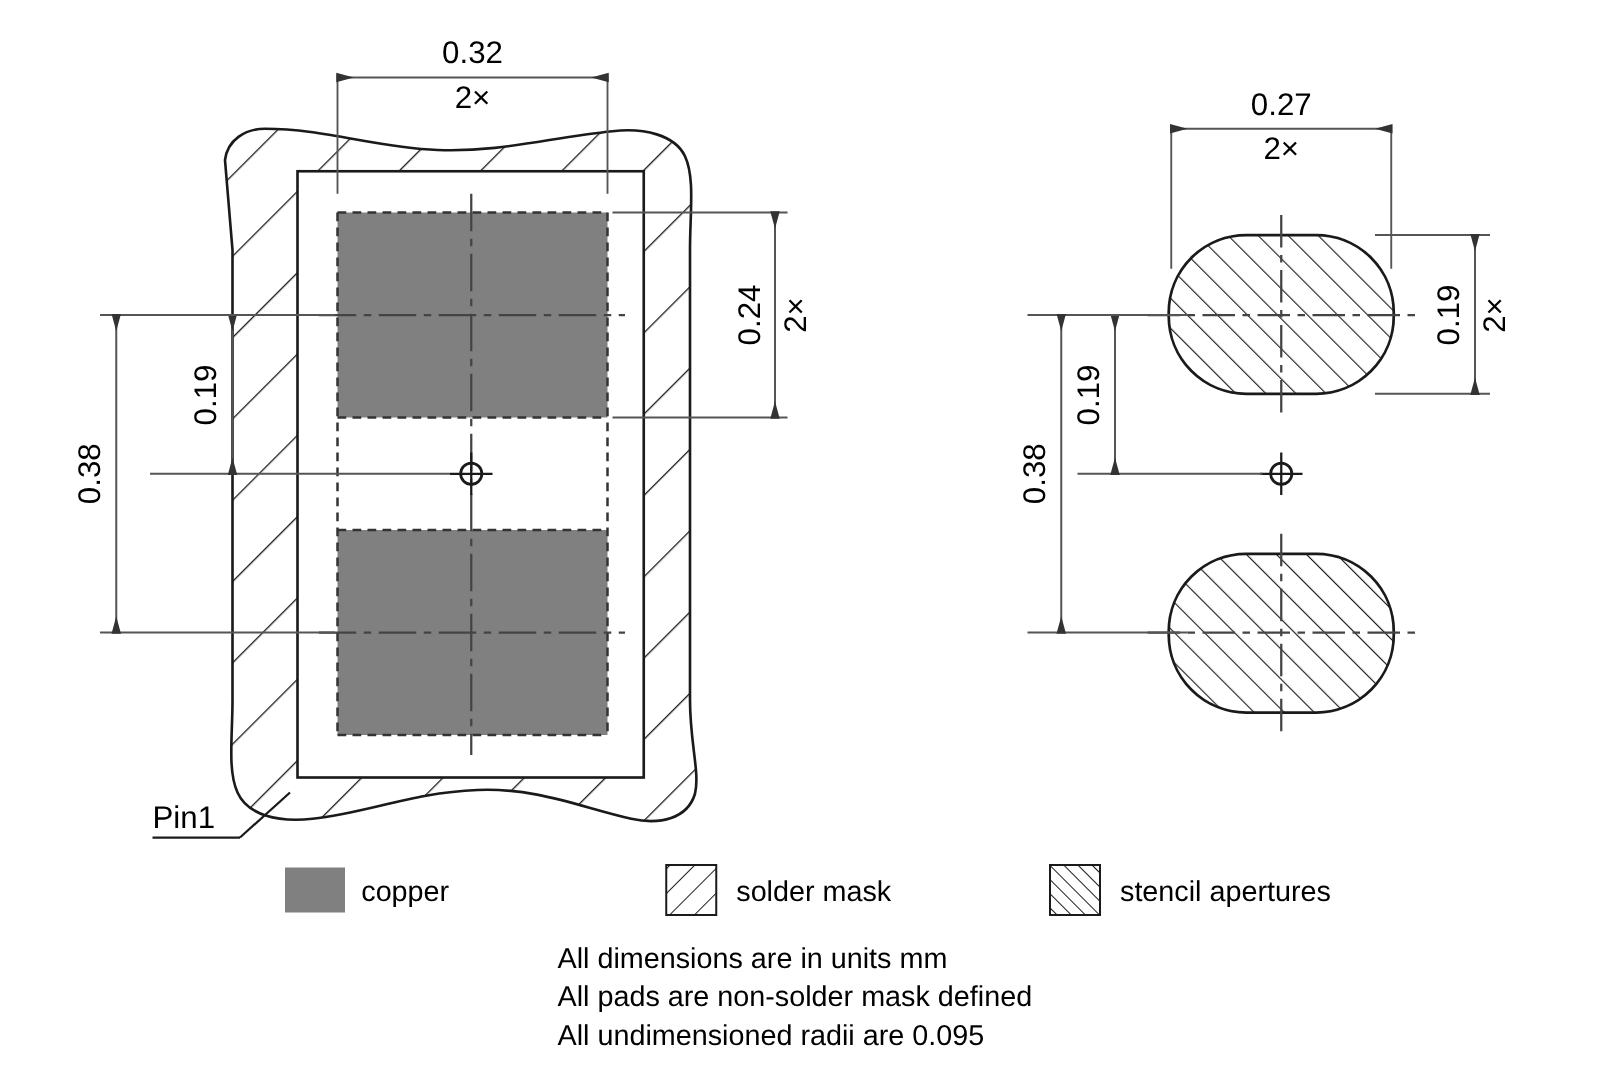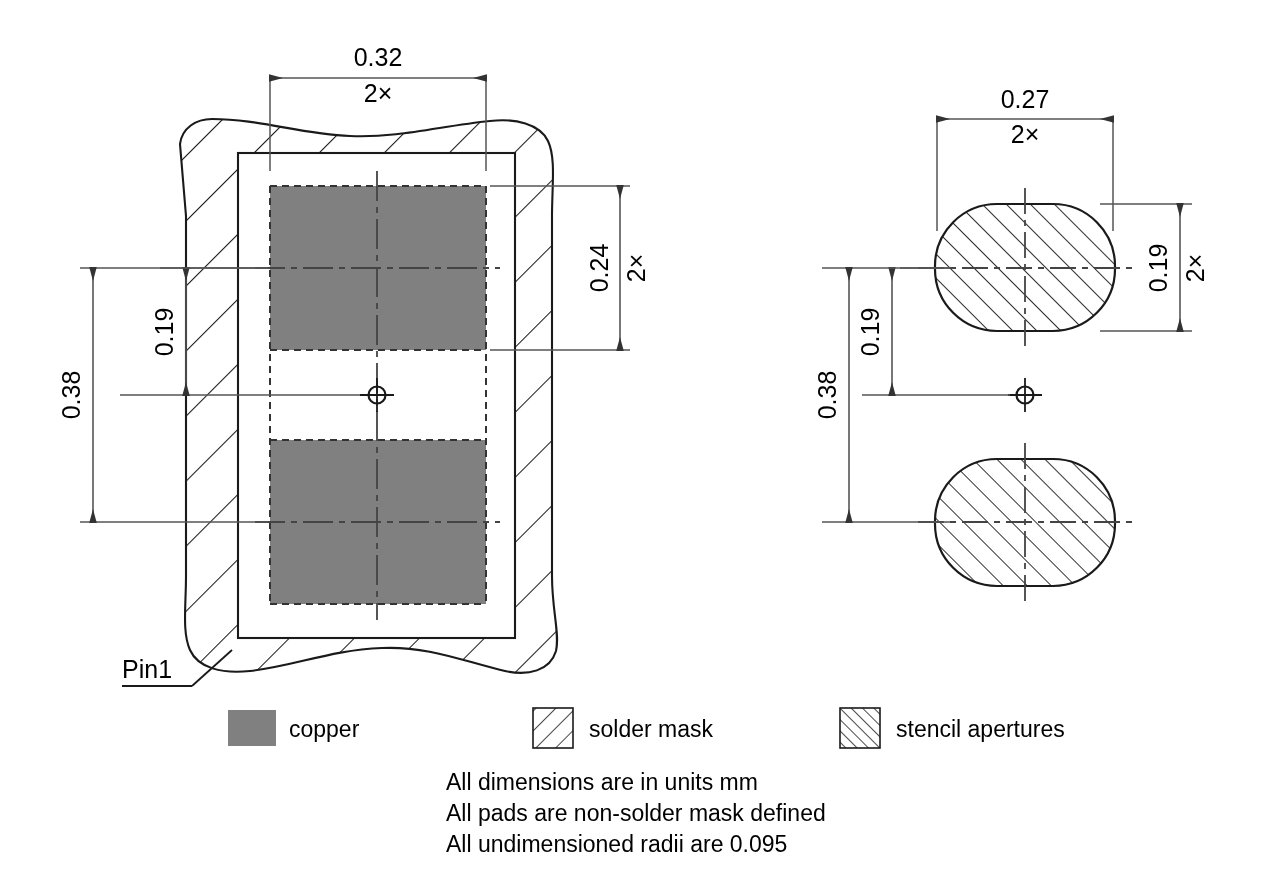--- a/index.html
+++ b/index.html
@@ -12,21 +12,21 @@
     width: 1280px;
     height: 869px;
     font-family: "Liberation Sans", sans-serif;
     color: #000000;
     overflow: hidden;
     position: relative;
   }
   #drawing-root {
     position: absolute;
     left: 0;
-    top: 16px;
+    top: 0;
     width: 1280px;
     height: 678px;
   }
   svg { display: block; }
   text {
     font-family: "Liberation Sans", sans-serif;
     fill: #000000;
   }
   .dim-text  { font-size: 25px; }
   .note-text { font-size: 23px; }

